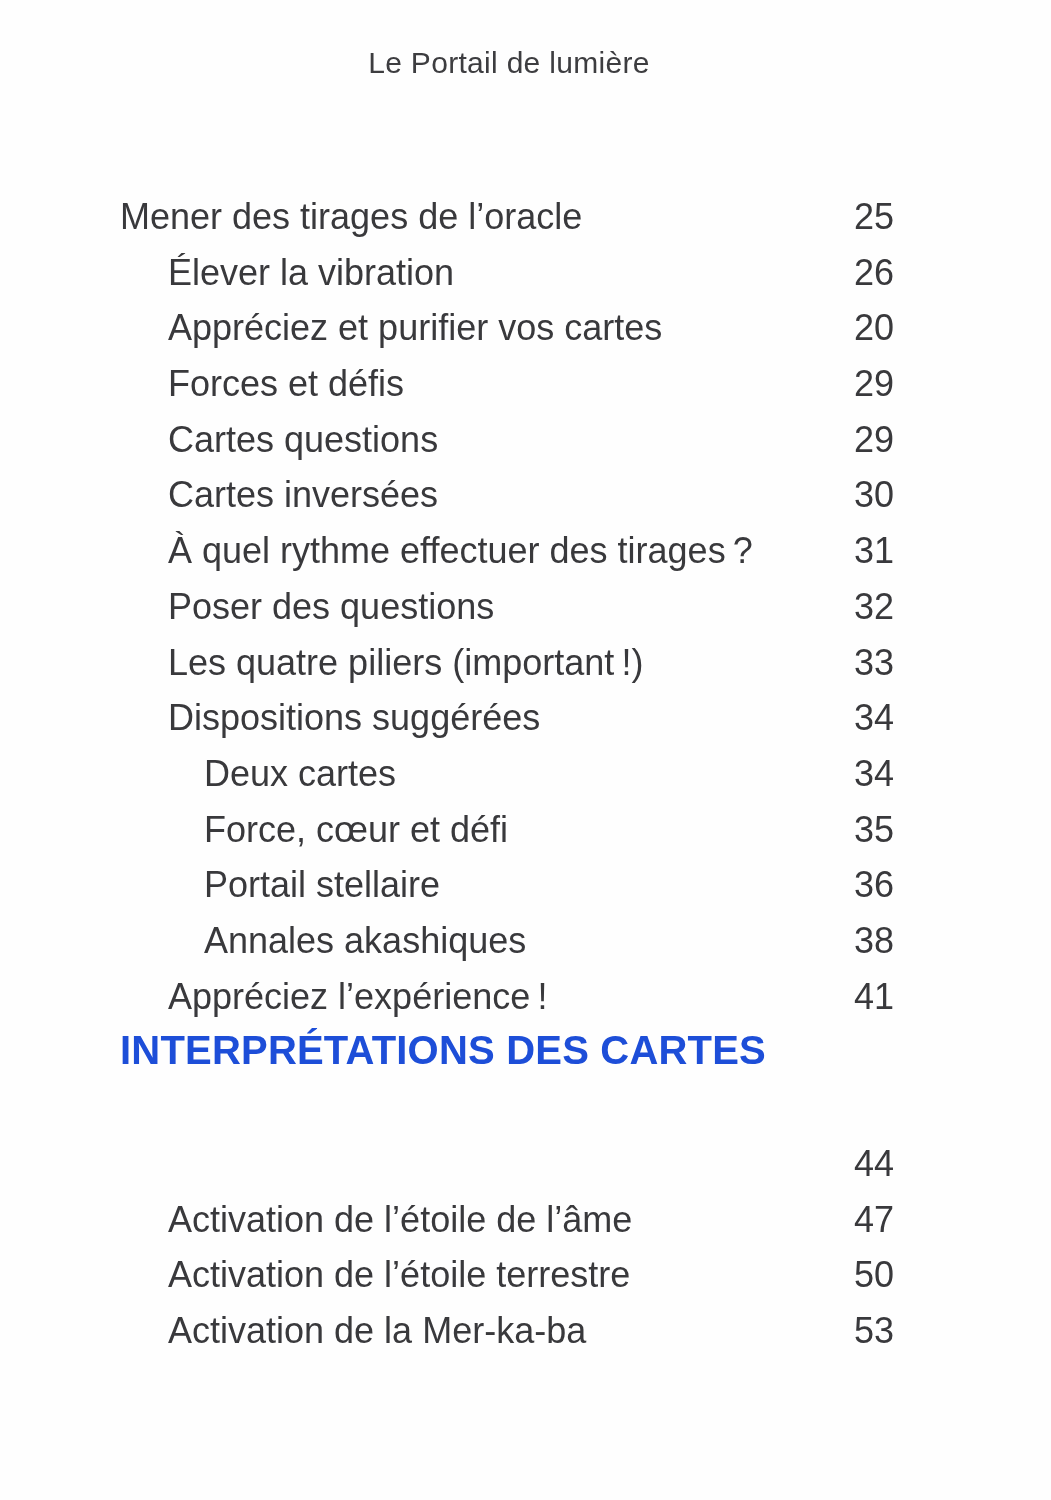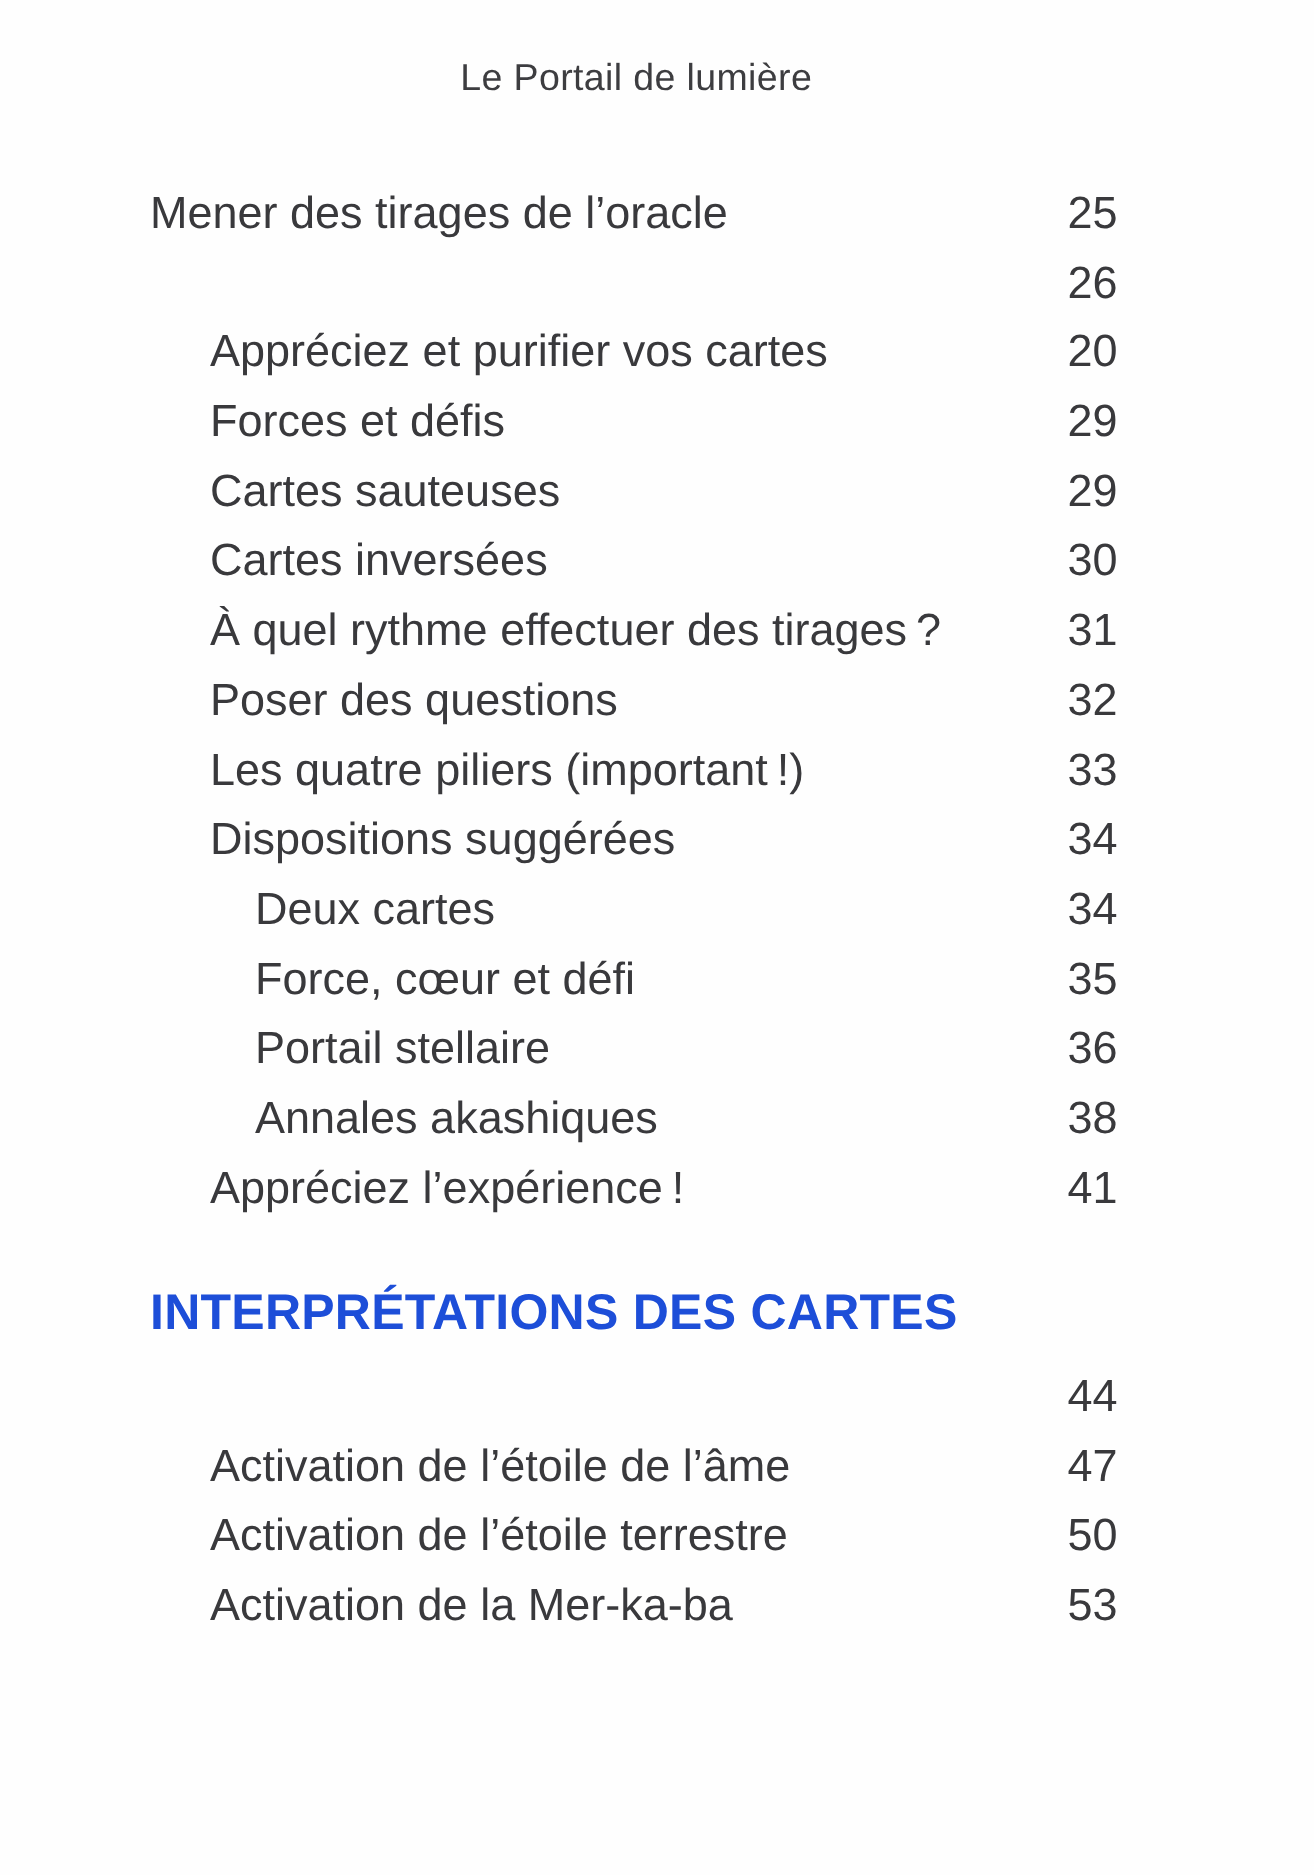--- a/index.html
+++ b/index.html
@@ -27,20 +27,21 @@
     text-align: center;
     font-size: 30px;
     font-weight: 300;
     letter-spacing: 0.3px;
     color: #3d3d40;
   }
   .toc-block {
     position: absolute;
     left: 120px;
     width: 778px;
+    margin-top: 47px;
   }
   #toc-main    { top: 142px; }
   #toc-section { top: 1089px; }
   .toc-row {
     position: relative;
     height: 55.7px;
     line-height: 55.7px;
     font-size: 36px;
     font-weight: 300;
     white-space: nowrap;
@@ -70,24 +71,24 @@
 </style>
 </head>
 <body>
 
 <div class="page">
 
   <div class="running-header">Le Portail de lumière</div>
 
   <div class="toc-block" id="toc-main">
       <div class="toc-row lvl0"><span class="label">Mener des tirages de l’oracle</span><span class="pagenum">25</span></div>
-      <div class="toc-row lvl1"><span class="pagenum">26</span></div>
+      <div class="toc-row lvl1"><span class="label">Élever la vibration</span><span class="pagenum">26</span></div>
       <div class="toc-row lvl1"><span class="label">Appréciez et purifier vos cartes</span><span class="pagenum">20</span></div>
       <div class="toc-row lvl1"><span class="label">Forces et défis</span><span class="pagenum">29</span></div>
-      <div class="toc-row lvl1"><span class="label">Cartes sauteuses</span><span class="pagenum">29</span></div>
+      <div class="toc-row lvl1"><span class="label">Cartes questions</span><span class="pagenum">29</span></div>
       <div class="toc-row lvl1"><span class="label">Cartes inversées</span><span class="pagenum">30</span></div>
       <div class="toc-row lvl1"><span class="label">À quel rythme effectuer des tirages ?</span><span class="pagenum">31</span></div>
       <div class="toc-row lvl1"><span class="label">Poser des questions</span><span class="pagenum">32</span></div>
       <div class="toc-row lvl1"><span class="label">Les quatre piliers (important !)</span><span class="pagenum">33</span></div>
       <div class="toc-row lvl1"><span class="label">Dispositions suggérées</span><span class="pagenum">34</span></div>
       <div class="toc-row lvl2"><span class="label">Deux cartes</span><span class="pagenum">34</span></div>
       <div class="toc-row lvl2"><span class="label">Force, cœur et défi</span><span class="pagenum">35</span></div>
       <div class="toc-row lvl2"><span class="label">Portail stellaire</span><span class="pagenum">36</span></div>
       <div class="toc-row lvl2"><span class="label">Annales akashiques</span><span class="pagenum">38</span></div>
       <div class="toc-row lvl1"><span class="label">Appréciez l’expérience !</span><span class="pagenum">41</span></div>

